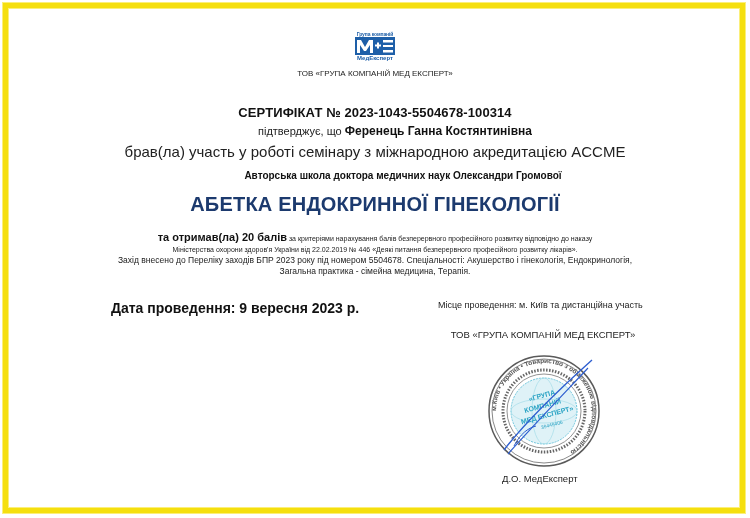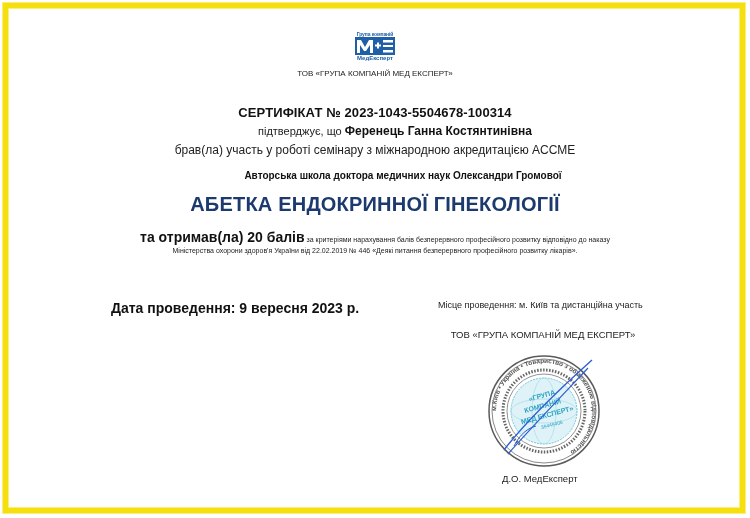--- a/index.html
+++ b/index.html
@@ -17,25 +17,25 @@
     .logo {
       position: absolute; left: 354px; top: 31px; width: 42px; height: 34px;
     }
     .logo-top { font-size: 5px; color: #1e5fa8; font-weight: bold; text-align: center; line-height: 6px; letter-spacing: -0.1px; }
     .logo-mark { display: block; margin: 0 auto; }
     .logo-bottom { font-size: 6px; color: #1e5fa8; font-weight: bold; text-align: center; line-height: 7px; }
     .company-top { top: 69px; font-size: 8px; color: #222; }
     .cert-title { top: 96px; font-size: 13px; font-weight: bold; color: #111; letter-spacing: 0.1px; margin-top: 9px; }
     .confirm { top: 124px; font-size: 11px; color: #222; margin-left: 20px; }
     .confirm b { font-size: 12px; color: #111; }
-    .participated { top: 143px; font-size: 12px; color: #222; }
+    .participated { top: 143px; font-size: 15px; color: #222; }
     .school { top: 170px; font-size: 10px; font-weight: bold; color: #111; padding-left: 28px; }
     .course { top: 193px; font-size: 20px; font-weight: bold; color: #1c3a6e; letter-spacing: 0.2px; }
     .desc { top: 232px; font-size: 7px; line-height: 11px; color: #222; }
-    .desc b { font-size: 14px; color: #111; }
+    .desc b { font-size: 11px; color: #111; }
     .desc .big { font-size: 8.5px; }
     .date {
       position: absolute; left: 111px; top: 300px; font-size: 14px; font-weight: bold; color: #111;
     }
     .place {
       position: absolute; left: 438px; top: 300px; font-size: 9px; color: #222;
     }
     .director {
       position: absolute; left: 440px; top: 329px; width: 206px; text-align: center;
       font-size: 9.5px; line-height: 12px; color: #222;
@@ -78,20 +78,22 @@
 <div class="center school">Авторська школа доктора медичних наук Олександри Громової</div>
 
 <div class="center course">АБЕТКА ЕНДОКРИННОЇ ГІНЕКОЛОГІЇ</div>
 
 <div class="center desc">
   <div>
     <b>та отримав(ла) 20 балів</b>
     <span>за критеріями нарахування балів безперервного професійного розвитку відповідно до наказу</span>
   </div>
   <div>Міністерства охорони здоров'я України від 22.02.2019 № 446 «Деякі питання безперервного професійного розвитку лікарів».</div>
+  <div class="big">Захід внесено до Переліку заходів БПР 2023 року під номером 5504678. Спеціальності: Акушерство і гінекологія, Ендокринологія,</div>
+  <div class="big">Загальна практика - сімейна медицина, Терапія.</div>
 </div>
 
 <div class="date">Дата проведення: 9 вересня 2023 р.</div>
 <div class="place">Місце проведення: м. Київ та дистанційна участь</div>
 
 <div class="director">
   <div>ТОВ «ГРУПА КОМПАНІЙ МЕД ЕКСПЕРТ»</div>
 </div>
 
 <svg class="stamp" viewBox="0 0 120 114">

